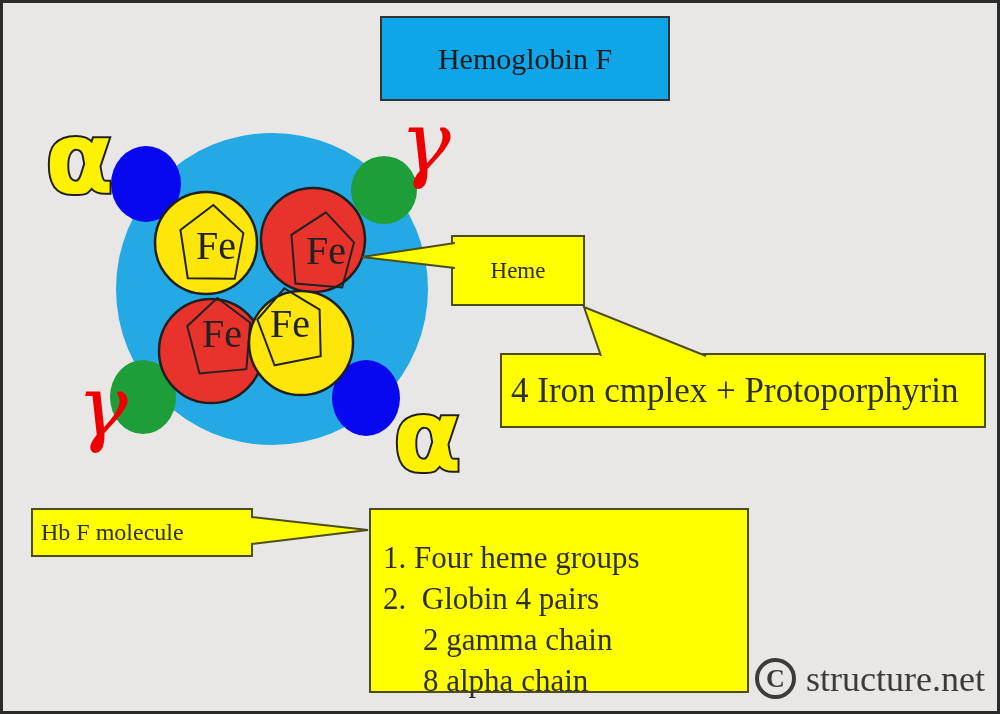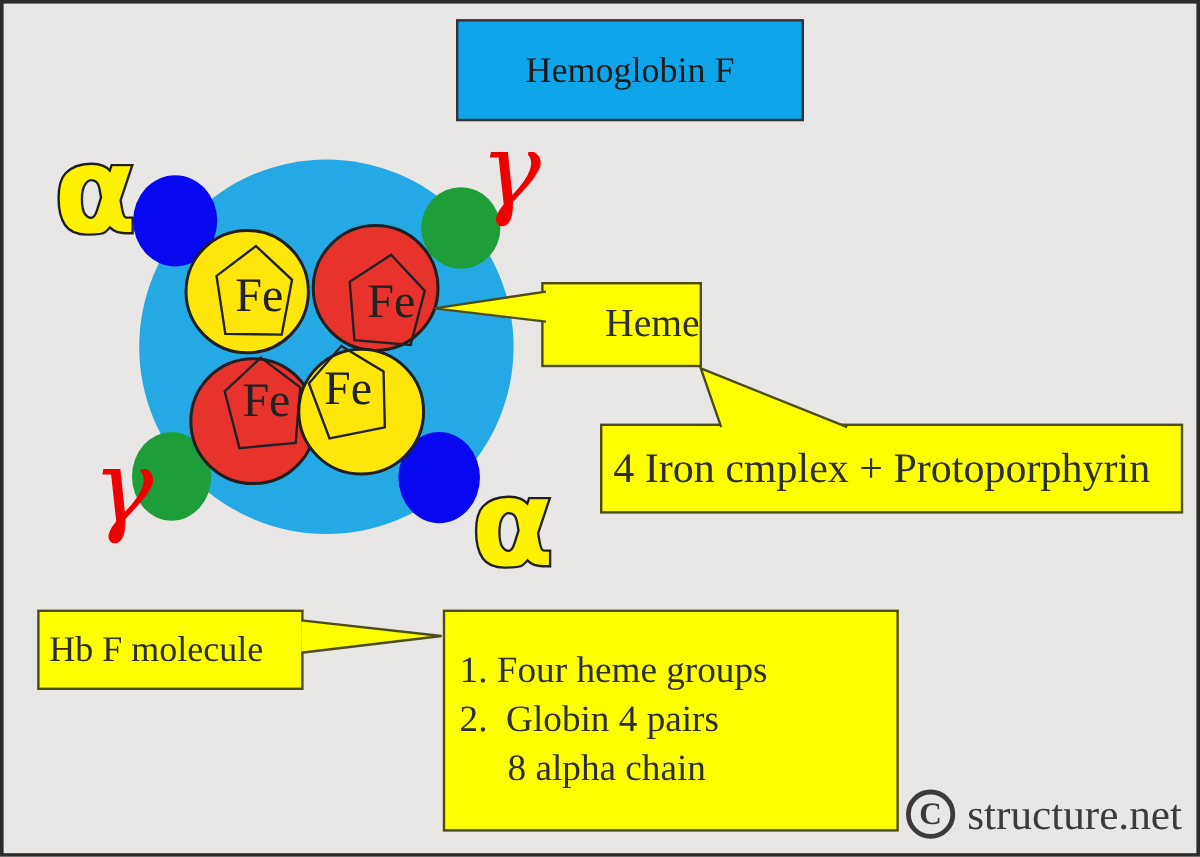--- a/index.html
+++ b/index.html
@@ -32,23 +32,23 @@
     background:#0ea5e9;
     border:2px solid #333;
     box-sizing:border-box;
     z-index:2;
     display:flex;flex-direction:column;
     align-items:center;justify-content:center;
     font-size:30px;line-height:37px;color:#1a1a1a;
     text-align:center;
     margin-left:24px;
   }
-  #heme-box{left:448px;top:232px;width:134px;height:71px;justify-content:flex-end;font-size:33px;}
+  #heme-box{left:448px;top:232px;width:134px;height:71px;justify-content:center;font-size:23px;}
   #heme-detail-box{left:497px;top:350px;width:486px;height:75px;font-size:35px;padding-left:9px;text-align:center;}
-  #hbf-box{left:28px;top:505px;width:222px;height:67px;font-size:30px;padding-left:8px;}
+  #hbf-box{left:28px;top:505px;width:222px;height:49px;font-size:24px;padding-left:8px;}
   #composition-box{
     left:366px;top:505px;width:380px;height:185px;
     display:block;font-size:31px;line-height:41px;
     padding:27px 0 0 12px;
   }
   .comp-line{white-space:pre;}
   .comp-subline{white-space:pre;padding-left:40px;}
 
   #watermark{
     position:absolute;left:752px;top:655px;z-index:2;
@@ -121,20 +121,21 @@
     <span>4 Iron cmplex + Protoporphyrin</span>
   </div>
 
   <div class="callout-box" id="hbf-box">
     <span>Hb F molecule</span>
   </div>
 
   <div class="callout-box" id="composition-box">
     <div class="comp-line">1. Four heme groups</div>
     <div class="comp-line">2.  Globin 4 pairs</div>
+    <div class="comp-subline">2 gamma chain</div>
     <div class="comp-subline">8 alpha chain</div>
   </div>
 
   <svg id="pointer-layer" width="1000" height="714" viewBox="0 0 1000 714">
     <path d="M452,240 L359,254 L452,265" fill="#ffff00" stroke="#4d4d1a" stroke-width="2"></path>
     <path d="M598,353 L581,304 L703,353" fill="#ffff00" stroke="#4d4d1a" stroke-width="2"></path>
     <path d="M248,514 L365,527 L248,541" fill="#ffff00" stroke="#4d4d1a" stroke-width="2"></path>
   </svg>
 
   <div id="watermark">

